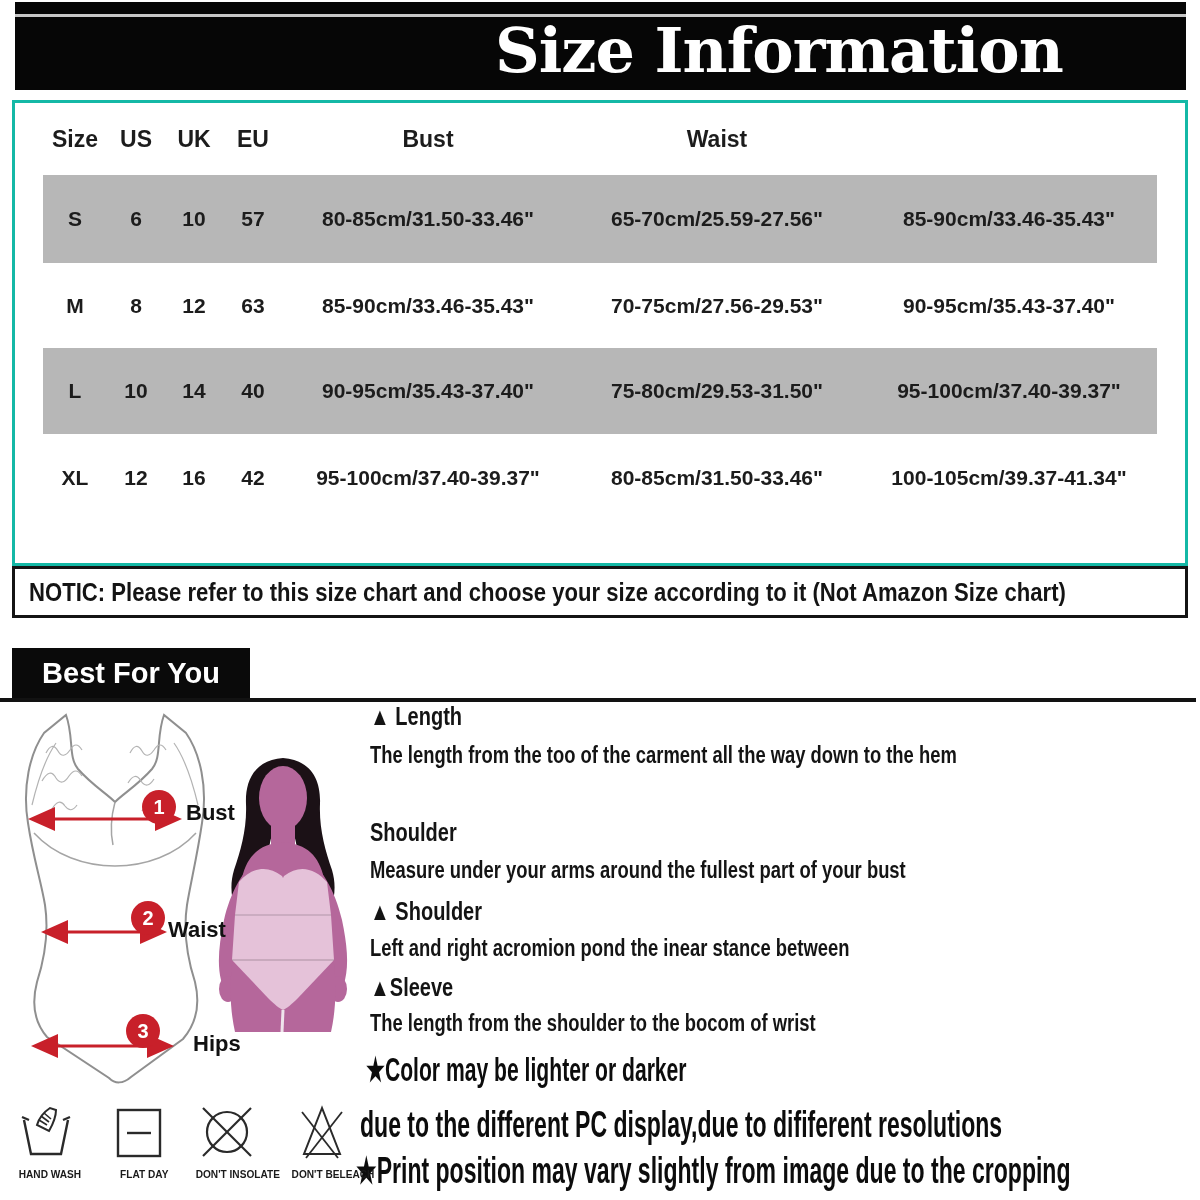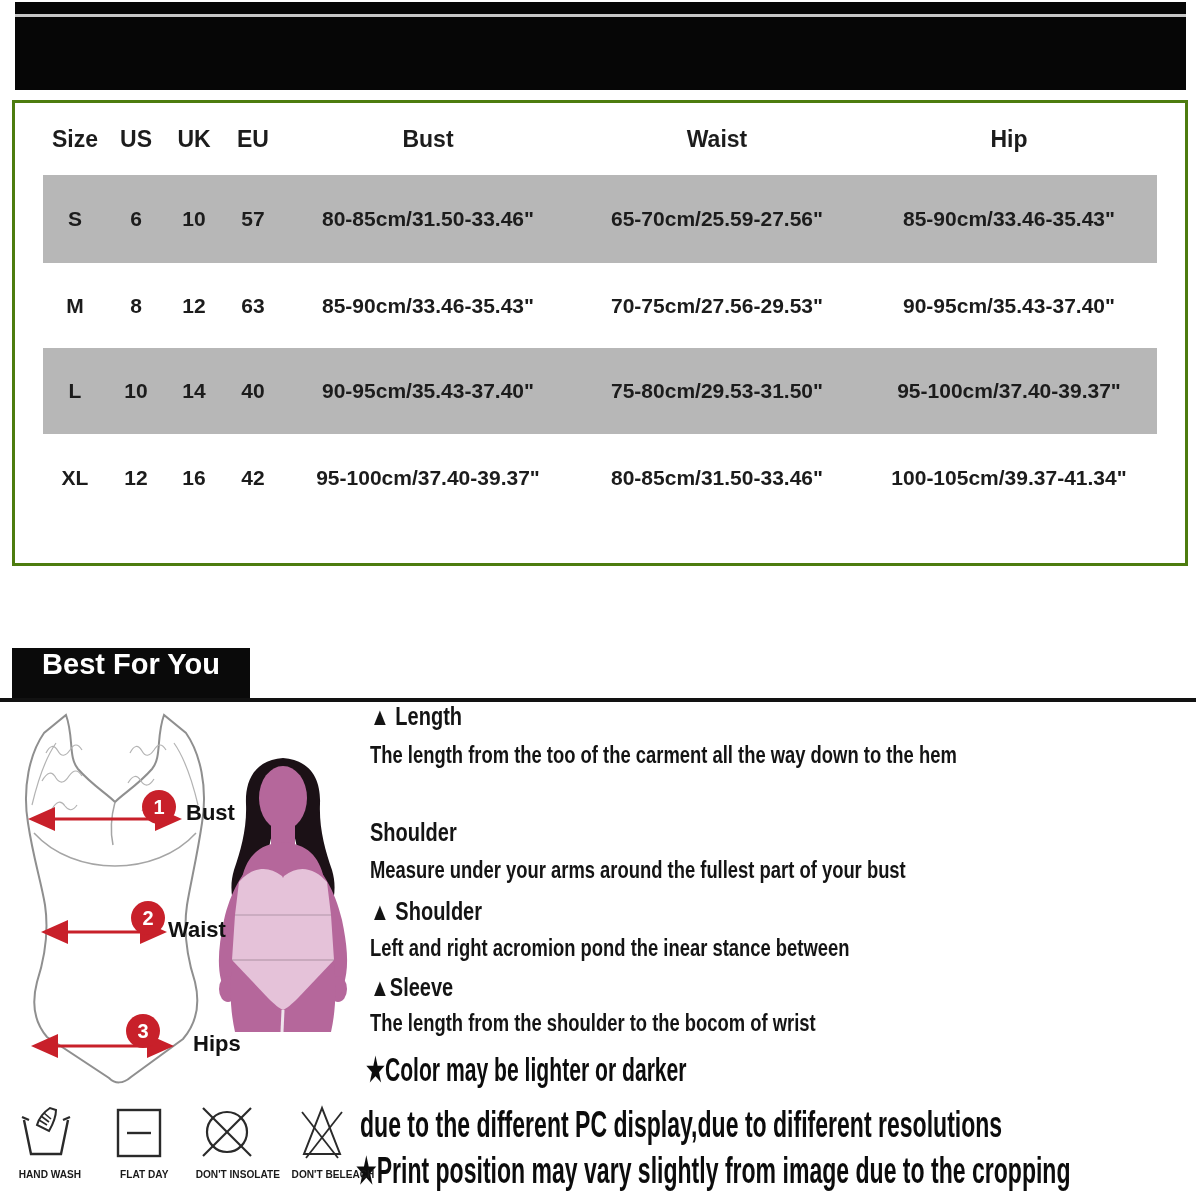--- a/index.html
+++ b/index.html
@@ -9,42 +9,42 @@
 
   
   .banner { position:absolute; left:15px; top:2px; width:1171px; height:88px; background:#060606; }
   .banner-seam { position:absolute; left:0; top:12px; width:100%; height:3px; background:#e9e9e9; opacity:.85; }
   .banner-title { position:absolute; left:495px; top:14px; color:#ffffff;
     font-family:"DejaVu Serif","Liberation Serif",serif; font-weight:bold; font-size:62px;
     letter-spacing:-1px; white-space:nowrap; }
 
   
   .size-table { position:absolute; left:12px; top:100px; width:1176px; height:466px;
-    border:3px solid #4d7c0f; background:#ffffff; padding:0 28px; }
+    border:3px solid #14b8a6; background:#ffffff; padding:0 28px; }
   .t-row { display:flex; align-items:center; width:100%; }
   .t-row.head { height:72px; }
   .t-row.r-s  { height:88px; }
   .t-row.r-m  { height:85px; }
   .t-row.r-l  { height:86px; }
   .t-row.r-xl { height:88px; }
   .t-row.shaded { background:#b7b7b7; }
   .t-cell { font-weight:700; font-size:21px; text-align:center; white-space:nowrap; color:#1c1c1c; }
   .head .t-cell { font-size:23px; }
   .c0{width:64px;} .c1{width:58px;} .c2{width:58px;} .c3{width:60px;}
   .c4{width:290px;} .c5{width:288px;} .c6{flex:1;}
 
   
   .notice-box { position:absolute; left:12px; top:566px; width:1176px; height:52px;
     border:3px solid #141414; background:#ffffff; display:flex; align-items:center; }
   .notice-text { font-weight:700; font-size:26px; white-space:nowrap;
     transform:scaleX(.85); transform-origin:0 50%; margin-left:14px; letter-spacing:0; }
 
   
   .bfy-box { position:absolute; left:12px; top:648px; width:238px; height:50px; background:#0a0a0a;
-    display:flex; align-items:flex-start; justify-content:center; }
+    display:flex; align-items:center; justify-content:center; }
   .bfy-text { color:#ffffff; font-weight:700; font-size:29px; white-space:nowrap; }
   .divider { position:absolute; left:0; top:698px; width:1196px; height:4px; background:#121212; }
 
   
   .sketch-svg { position:absolute; left:12px; top:705px; width:200px; height:392px; }
   .figure-svg { position:absolute; left:195px; top:752px; width:165px; height:285px; }
   .m-circle { position:absolute; width:34px; height:34px; border-radius:50%; background:#c8202a;
     color:#fff; font-weight:700; font-size:20px; display:flex; align-items:center; justify-content:center; }
   .m-label { position:absolute; font-weight:700; font-size:22px; color:#111; white-space:nowrap; }
 
@@ -62,30 +62,30 @@
     transform:scaleX(.92); transform-origin:50% 50%; }
 </style>
 </head>
 <body>
 
 <div class="canvas">
 
   <div class="banner">
     <div class="banner-seam"></div>
   </div>
+  <div class="banner-title">Size Information</div>
 
   <div class="size-table">
     <div class="t-row head">
       <span class="t-cell c0">Size</span>
       <span class="t-cell c1">US</span>
       <span class="t-cell c2">UK</span>
       <span class="t-cell c3">EU</span>
       <span class="t-cell c4">Bust</span>
       <span class="t-cell c5">Waist</span>
-      <span class="t-cell c6">Hip</span>
     </div>
 
     <div class="t-row r-s shaded">
       <span class="t-cell c0">S</span>
       <span class="t-cell c1">6</span>
       <span class="t-cell c2">10</span>
       <span class="t-cell c3">57</span>
       <span class="t-cell c4">80-85cm/31.50-33.46"</span>
       <span class="t-cell c5">65-70cm/25.59-27.56"</span>
       <span class="t-cell c6">85-90cm/33.46-35.43"</span>
@@ -115,20 +115,23 @@
       <span class="t-cell c0">XL</span>
       <span class="t-cell c1">12</span>
       <span class="t-cell c2">16</span>
       <span class="t-cell c3">42</span>
       <span class="t-cell c4">95-100cm/37.40-39.37"</span>
       <span class="t-cell c5">80-85cm/31.50-33.46"</span>
       <span class="t-cell c6">100-105cm/39.37-41.34"</span>
     </div>
   </div>
 
+  <div class="notice-box">
+    <span class="notice-text">NOTIC: Please refer to this size chart and choose your size according to it (Not Amazon Size chart)</span>
+  </div>
 
   <div class="bfy-box">
     <span class="bfy-text">Best For You</span>
   </div>
   <div class="divider"></div>
 
   <svg class="sketch-svg" viewBox="0 0 200 392">
     <defs>
       <marker id="ah" markerWidth="9" markerHeight="8" refX="7" refY="4" orient="auto-start-reverse">
         <path d="M0,0 L9,4 L0,8 Z" fill="#c8202a"></path>

